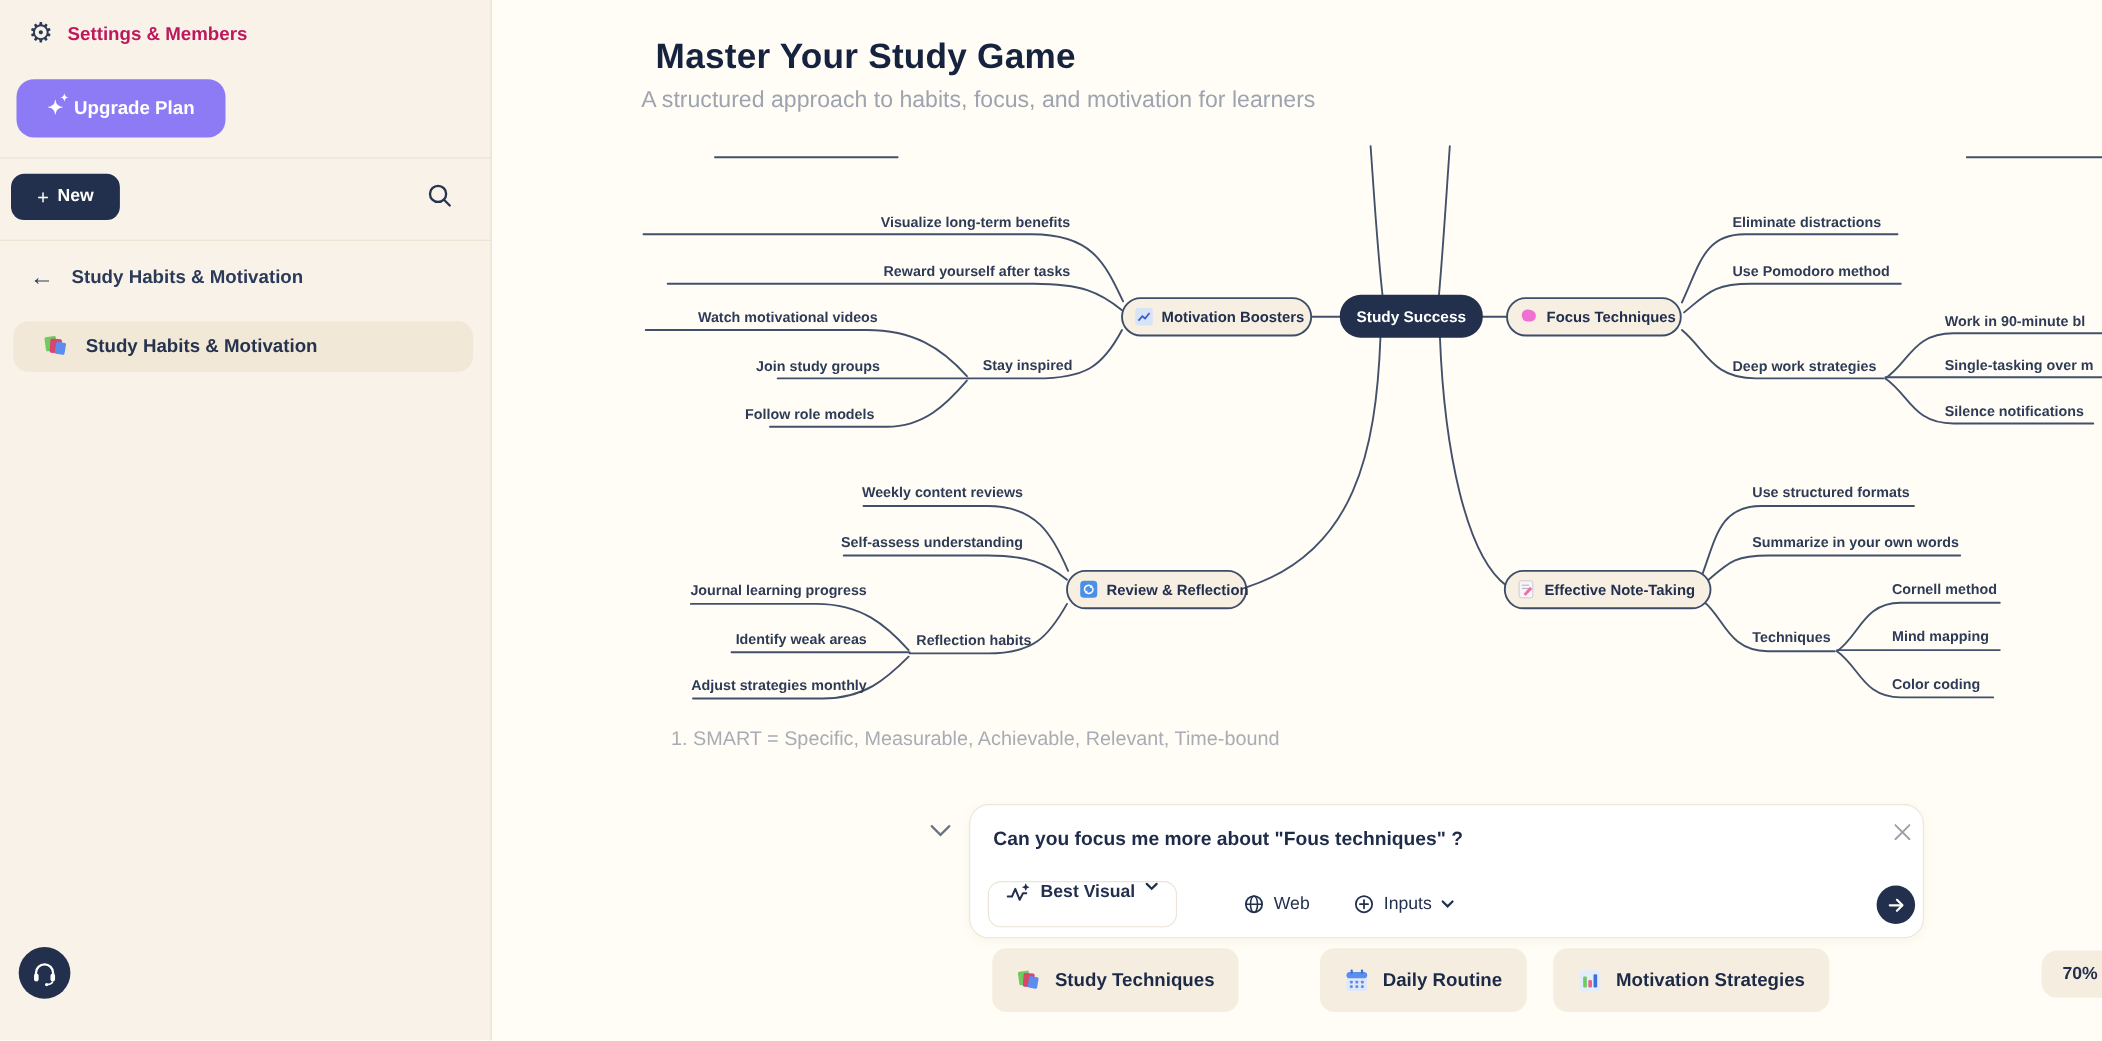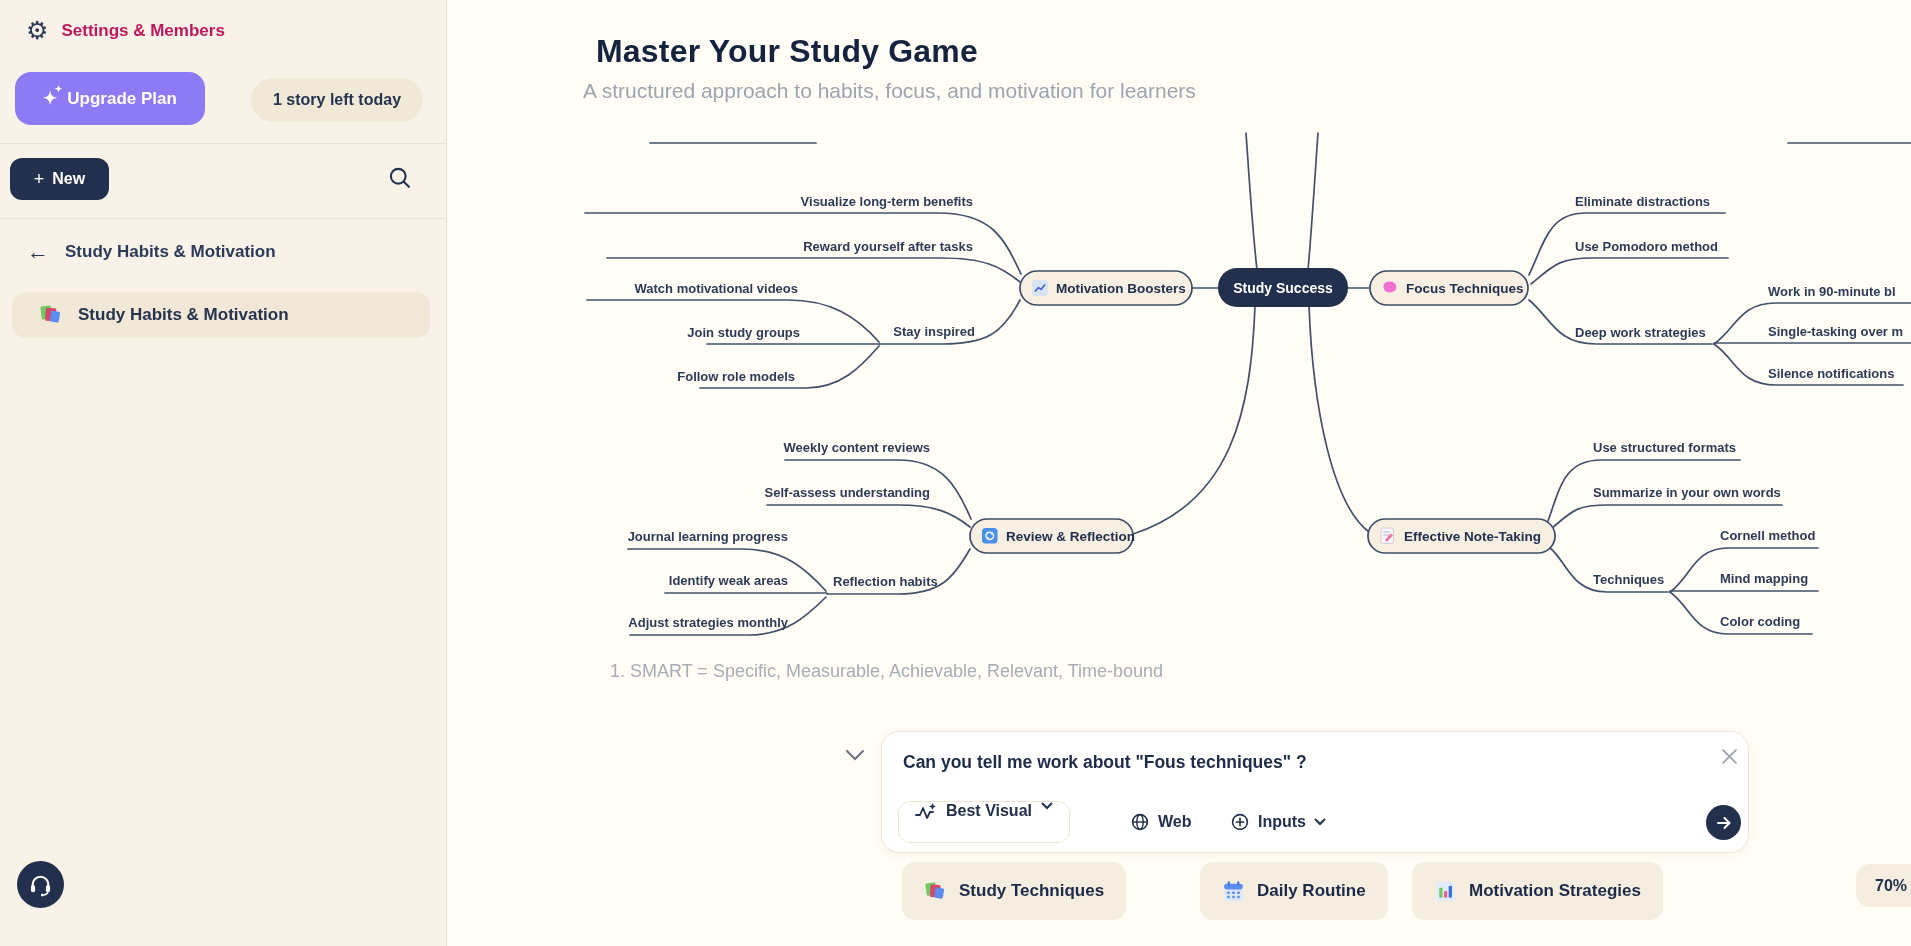--- a/index.html
+++ b/index.html
@@ -39,21 +39,21 @@
   .mm-pill-label{font-size:13.5px;font-weight:700;fill:#222f4e}
   .mm-root-label{font-size:14px;font-weight:700;fill:#ffffff}
   
   .footnotes{position:absolute;left:610px;top:658px;font-size:18px;font-weight:500;color:#a8acb5;line-height:27px}
   
   .chat-collapse{position:absolute;left:845px;top:749px;background:none;border:none;padding:0;cursor:pointer}
   .chat-card{position:absolute;left:881px;top:731px;width:868px;height:122px;background:#fff;border:1.5px solid #eee6d6;border-radius:18px;box-sizing:border-box;box-shadow:0 2px 10px rgba(90,80,60,.05)}
   .chat-question{position:absolute;left:903px;top:752px;font-size:17.5px;font-weight:600;color:#1f2c49;cursor:text}
   .chat-close{position:absolute;left:1718px;top:745px;background:none;border:none;padding:4px;cursor:pointer}
   .model-btn{position:absolute;left:898px;top:801px;height:42px;padding:0 16px;border:1.5px solid #ece4d4;border-radius:12px;background:#fff;display:flex;gap:9px;font-size:16px;font-weight:600;color:#22304d;cursor:pointer;font-family:inherit}
-  .flat-btn{position:absolute;top:801px;height:42px;display:flex;align-items:center;gap:8px;background:none;border:none;font-size:16px;font-weight:700;color:#22304d;cursor:pointer;font-family:inherit}
+  .flat-btn{position:absolute;top:801px;height:42px;display:flex;align-items:center;gap:8px;background:none;border:none;font-size:16px;font-weight:400;color:#22304d;cursor:pointer;font-family:inherit}
   .web-btn{left:1124px}
   .inputs-btn{left:1224px}
   .send-btn{position:absolute;left:1706px;top:805px;width:35px;height:35px;border-radius:50%;background:#22304d;border:none;display:flex;align-items:center;justify-content:center;cursor:pointer}
   
   .chip{position:absolute;top:862px;height:58px;background:#f5eee0;border-radius:13px;display:flex;align-items:center;gap:12px;padding:0 22px;border:none;font-size:17px;font-weight:700;color:#1d2a47;cursor:pointer;font-family:inherit}
   .chip1{left:902px}.chip2{left:1200px}.chip3{left:1412px}
   .zoom-pill{position:absolute;left:1856px;top:864px;width:86px;height:43px;background:#f5eee0;border-radius:14px;display:flex;align-items:center;padding-left:19px;box-sizing:border-box;font-size:16px;font-weight:600;color:#22304d}
 </style>
 </head>
 <body>
@@ -61,21 +61,20 @@
 <aside class="sidebar">
   <div class="settings-row">
     <span class="gear">⚙</span>
     <span class="settings-label">Settings &amp; Members</span>
   </div>
 
   <button class="upgrade-btn">
     <span class="sparkle"><span>✦</span><span class="mini">✦</span></span>
     <span>Upgrade Plan</span>
   </button>
-  <span class="quota-badge">1 story left today</span>
 
   <div class="divider d1"></div>
 
   <button class="new-btn">
     <span class="new-plus">+</span>
     <span>New</span>
   </button>
   <button class="search-btn">
     <svg width="28" height="28" viewBox="0 0 24 24">
         <circle cx="10.5" cy="10.5" r="6.3" fill="none" stroke="#26334f" stroke-width="1.8"></circle>
@@ -232,21 +231,21 @@
   <div>1. SMART = Specific, Measurable, Achievable, Relevant, Time-bound</div>
 </div>
 
 <button class="chat-collapse">
   <svg width="20" height="12" viewBox="0 0 20 12">
     <polyline points="2,2 10,10 18,2" fill="none" stroke="#6b7280" stroke-width="2" stroke-linecap="round"></polyline>
   </svg>
 </button>
 
 <div class="chat-card"></div>
-<div class="chat-question">Can you tell me work about "Fous techniques" ?</div>
+<div class="chat-question">Can you focus me more about "Fous techniques" ?</div>
 <button class="chat-close">
   <svg width="15" height="15" viewBox="0 0 14 14">
       <line x1="1" y1="1" x2="13" y2="13" stroke="#9aa0ab" stroke-width="1.6" stroke-linecap="round"></line>
       <line x1="13" y1="1" x2="1" y2="13" stroke="#9aa0ab" stroke-width="1.6" stroke-linecap="round"></line>
     </svg>
 </button>
 
 <button class="model-btn">
   <svg width="22" height="20" viewBox="0 0 22 20">
     <polyline points="1,13 5,13 8,6 12,16 15,10 18,10" fill="none" stroke="#22304d" stroke-width="1.8" stroke-linejoin="round" stroke-linecap="round"></polyline>

